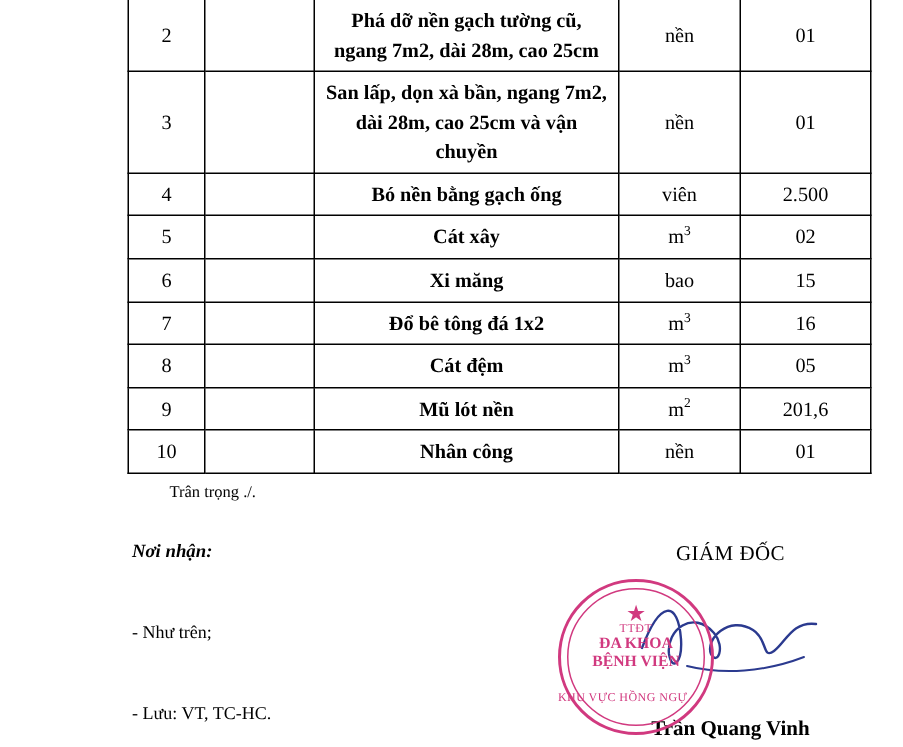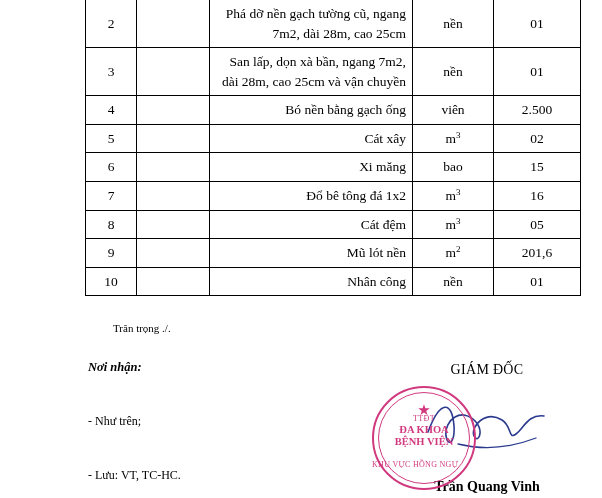--- a/index.html
+++ b/index.html
@@ -36,21 +36,21 @@
   .tbl td {
     border: 1px solid #000000;
     padding: 4px 6px;
     font-size: 13.5px;
     line-height: 1.45;
     vertical-align: middle;
     font-family: "Liberation Serif", serif;
   }
   .c-stt { width: 38px; text-align: center; }
   .c-code { width: 60px; }
-  .c-name { width: 190px; text-align: right; }
+  .c-name { width: 190px; text-align: center; font-weight: bold; }
   .c-unit { width: 68px; text-align: center; }
   .c-qty  { width: 74px; text-align: center; }
 
   
   .tbl tr:first-child td { border-top: none; }
 
   sup.u {
     font-size: 9px;
     vertical-align: super;
     line-height: 0;

